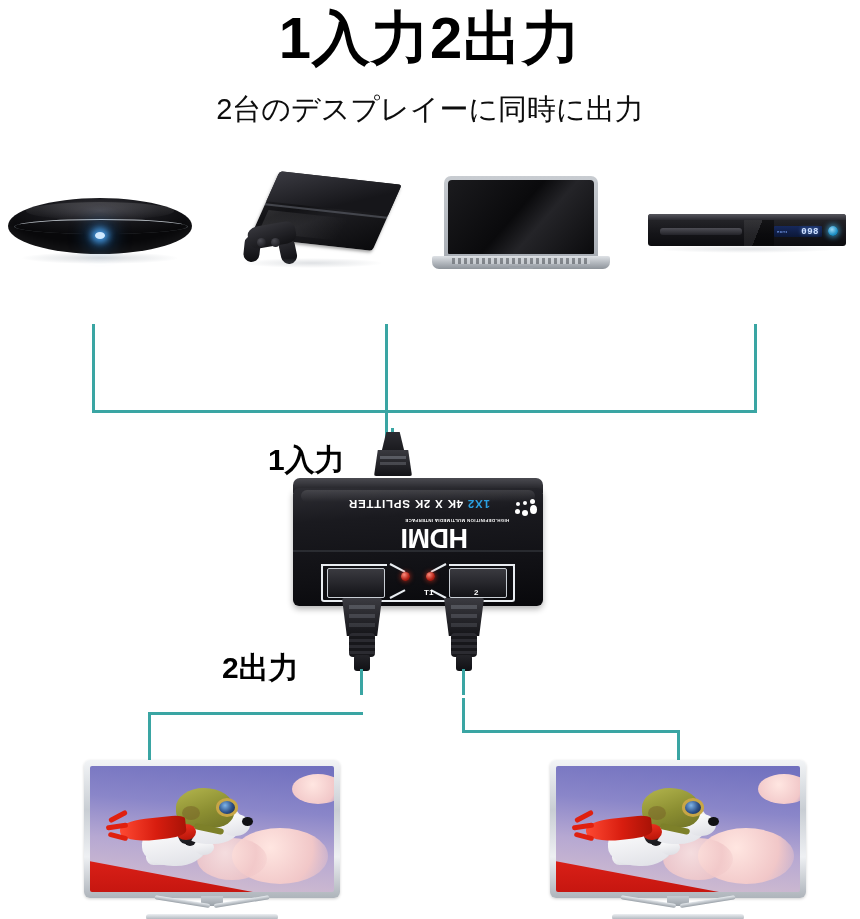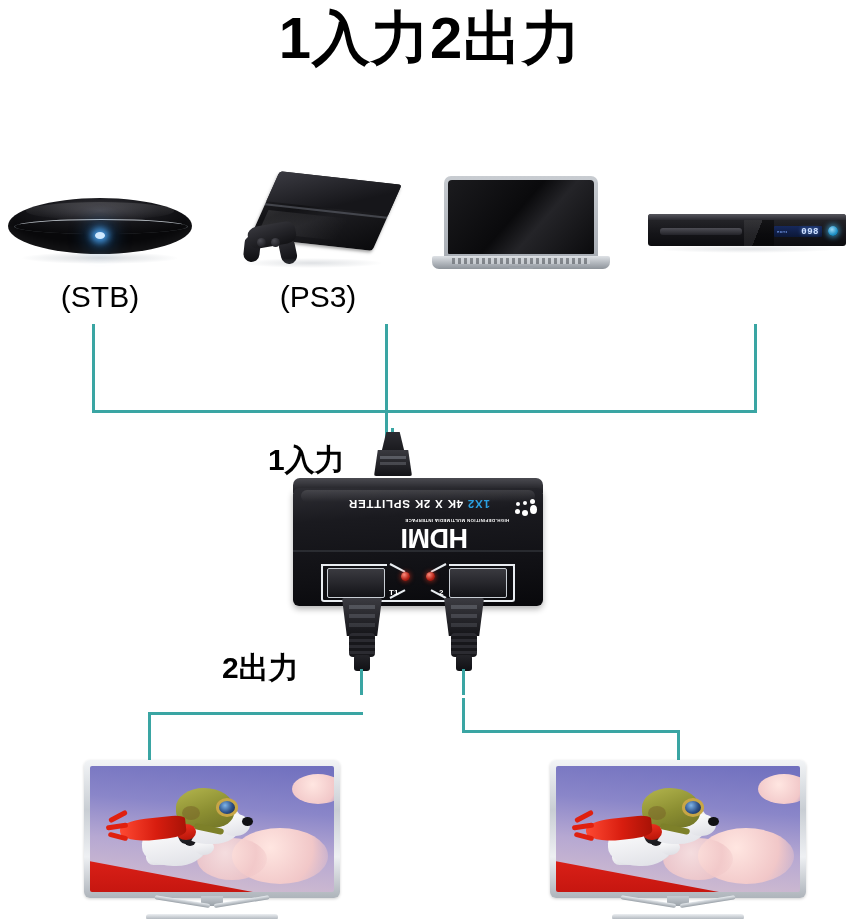--- a/index.html
+++ b/index.html
@@ -340,20 +340,21 @@
     background: radial-gradient(circle at 35% 30%, #ff8a7a, #b32216 58%, #5a0d06 100%);
     box-shadow: 0 0 4px 1px rgba(220,50,30,0.5);
   }
   .spl-led.l1 { left: 108px; }
   .spl-led.l2 { left: 133px; }
 
   .spl-porttxt {
     position: absolute; top: 110px;
     font-size: 8px; font-weight: 700; color: #ffffff;
     font-family: "Liberation Sans", sans-serif;
+    margin-left: 35px;
   }
   .spl-porttxt.p1 { left: 96px; }
   .spl-porttxt.p2 { left: 146px; }
 
   
   .plug-in { position: absolute; left: 366px; top: 428px; width: 54px; height: 56px; }
   .plug-in .shell {
     position: absolute; left: 8px; top: 22px; width: 38px; height: 26px;
     background: linear-gradient(180deg, #39393f, #131317);
     border-radius: 3px 3px 2px 2px;
@@ -537,46 +538,45 @@
     background: linear-gradient(180deg, #eceff2, #a9b0b7);
     border-radius: 4px;
   }
 </style>
 </head>
 <body>
 
 <div id="stage">
 
   <div class="title">1入力2出力</div>
+  <div class="subtitle">2台のデスプレイーに同時に出力</div>
 
   <div class="stb-wrap">
     <div class="stb-body"></div>
     <div class="stb-rim"></div>
     <div class="stb-gloss"></div>
     <div class="stb-led"></div>
     <div class="stb-shadow"></div>
   </div>
-  <div class="dev-caption" style="left:10px; top:280px; width:180px;">(STB)</div>
 
   <div class="ps3-wrap">
     <div class="ps3-console">
       <div class="ps3-top"></div>
       <div class="ps3-split"></div>
       <div class="ps3-gloss"></div>
     </div>
     <div class="ps3-ctrl">
       <div class="ps3-grip l"></div>
       <div class="ps3-grip r"></div>
       <div class="ps3-ctrl-body"></div>
       <div class="ps3-stick a"></div>
       <div class="ps3-stick b"></div>
     </div>
     <div class="ps3-shadow"></div>
   </div>
-  <div class="dev-caption" style="left:228px; top:280px; width:180px;">(PS3)</div>
 
   <div class="lap-wrap">
     <div class="lap-lid">
       <div class="lap-screen"></div>
     </div>
     <div class="lap-base"></div>
     <div class="lap-keys"></div>
     <div class="lap-notch"></div>
   </div>
 

